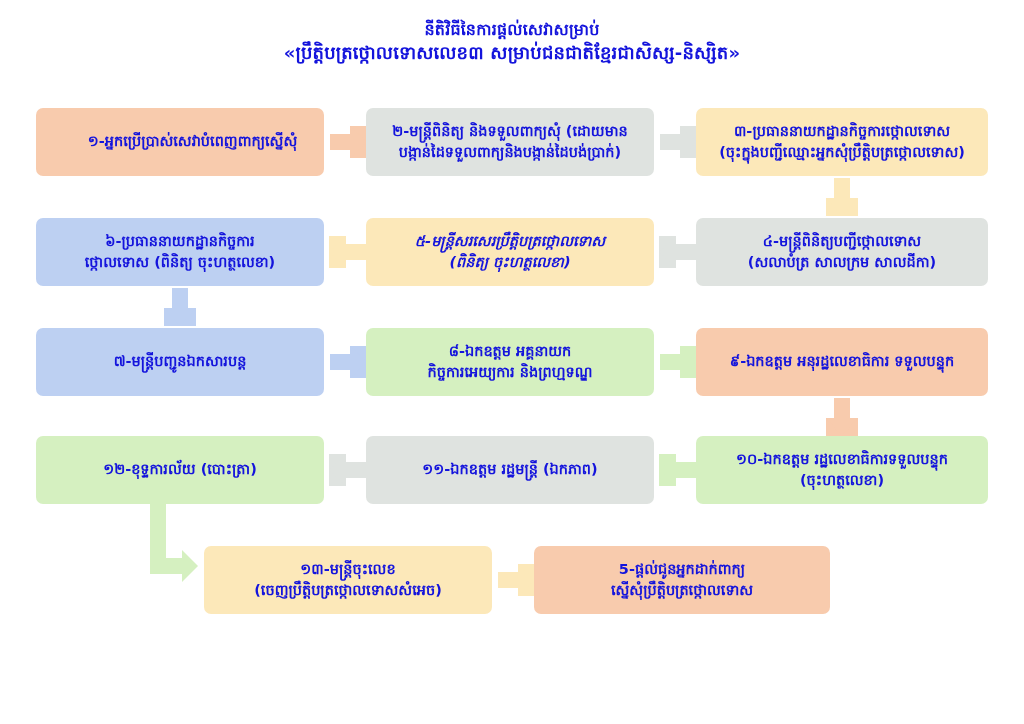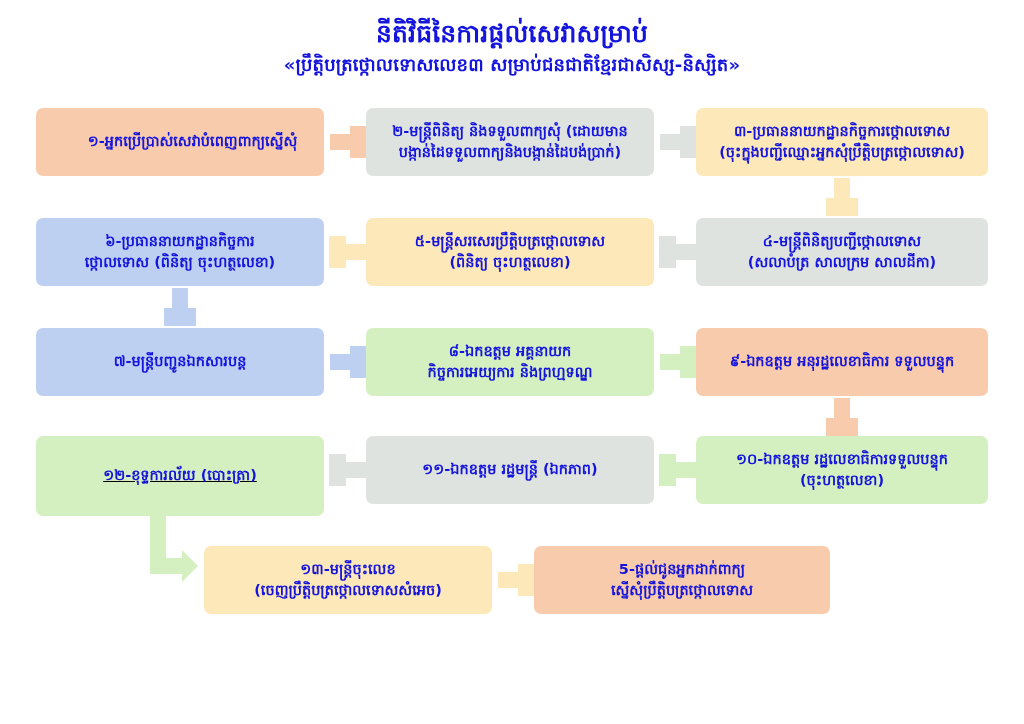--- a/index.html
+++ b/index.html
@@ -22,21 +22,21 @@
     top: 20px;
     width: 1024px;
     text-align: center;
   }
   .title-line {
     color: #1414dc;
     font-weight: bold;
     letter-spacing: 0.2px;
     line-height: 1.30;
   }
-  .title-line-1 { font-size: 25px; font-family: Liberation Mono, monospace; }
+  .title-line-1 { font-size: 16px; }
   .title-line-2 { font-size: 18px; }
 
   
   .flow {
     position: absolute;
     left: 0;
     top: 0;
     width: 1024px;
     height: 724px;
   }
@@ -151,21 +151,21 @@
   <div class="node c-gray" style="left:696px; top:218px; width:292px; height:68px;">
     <span class="node-label">៤-មន្ត្រីពិនិត្យបញ្ជីថ្កោលទោស
 (សលាបំត្រ សាលក្រម សាលដីកា)</span>
   </div>
 
   <div class="arrow" style="left:660px; top:236px; width:36px; height:32px;">
     <div class="ar-shaft-h c-gray" style="right:0; width:22px;"></div>
     <div class="ar-head-h c-gray" style="left:-1px; border-right:17px solid #dfe3e0;"></div>
   </div>
 
-  <div class="node c-cream" style="left:366px; top:218px; width:288px; height:68px;">
+  <div class="node c-cream" style="left:366px; top:218px; width:288px; height:68px;font-style:italic;">
     <span class="node-label">៥-មន្ត្រីសរសេរប្រឹត្តិបត្រថ្កោលទោស
 (ពិនិត្យ ចុះហត្ថលេខា)</span>
   </div>
 
   <div class="arrow" style="left:330px; top:236px; width:36px; height:32px;">
     <div class="ar-shaft-h c-cream" style="right:0; width:22px;"></div>
     <div class="ar-head-h c-cream" style="left:-1px; border-right:17px solid #fce8b9;"></div>
   </div>
 
   <div class="node c-blue" style="left:36px; top:218px; width:288px; height:68px;text-align:center;">
@@ -218,21 +218,21 @@
 
   <div class="node c-gray" style="left:366px; top:436px; width:288px; height:68px;">
     <span class="node-label">១១-ឯកឧត្តម រដ្ឋមន្ត្រី (ឯកភាព)</span>
   </div>
 
   <div class="arrow" style="left:330px; top:454px; width:36px; height:32px;">
     <div class="ar-shaft-h c-gray" style="right:0; width:22px;"></div>
     <div class="ar-head-h c-gray" style="left:-1px; border-right:17px solid #dfe3e0;"></div>
   </div>
 
-  <div class="node c-green" style="left:36px; top:436px; width:288px; height:80px;text-decoration:underline;">
+  <div class="node c-green" style="left:36px; top:436px; width:288px; height:68px;">
     <span class="node-label">១២-ខុទ្ទការល័យ (បោះត្រា)</span>
   </div>
 
   <div class="arrow" style="left:150px; top:504px; width:70px; height:86px;">
     <div style="position:absolute; left:0; top:0; width:16px; height:70px; background:#d5f0c0;"></div>
     <div style="position:absolute; left:0; top:54px; width:34px; height:16px; background:#d5f0c0;"></div>
     <div style="position:absolute; left:32px; top:54px; width:0; height:0;
                 border-top:16px solid transparent; border-bottom:16px solid transparent;
                 border-left:16px solid #d5f0c0; transform:translateY(-8px);"></div>
   </div>

